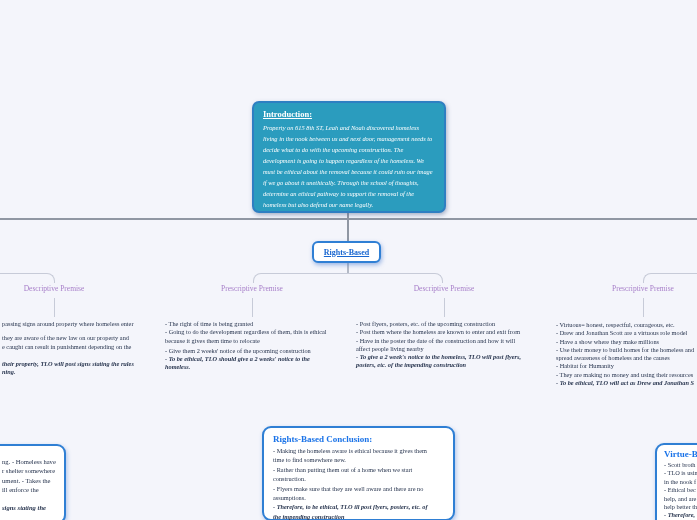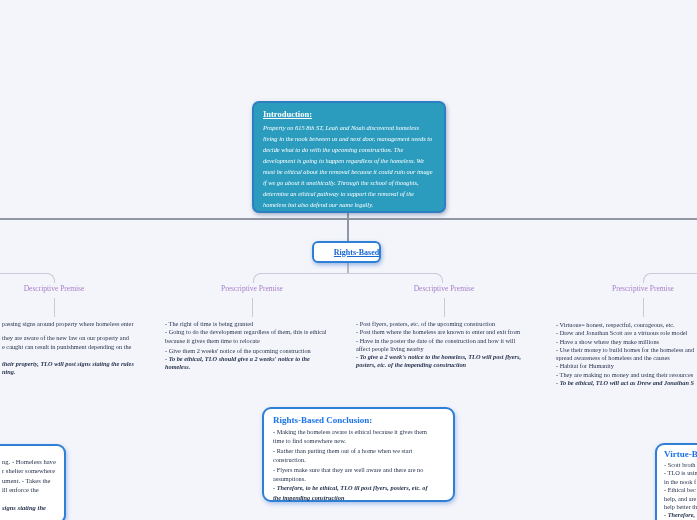--- a/index.html
+++ b/index.html
@@ -59,21 +59,21 @@
     left: 312px; top: 221px; width: 69px; height: 22px;
     box-sizing: border-box;
     background: #ffffff;
     border: 2px solid #2f7fd4;
     border-radius: 6px;
     box-shadow: 1px 2px 4px rgba(80,130,210,0.55);
     display: flex; align-items: center; justify-content: center;
   }
   .root-label {
     font-size: 8px; font-weight: bold; text-decoration: underline;
-    color: #1866d0; white-space: nowrap; padding-left: 20px;
+    color: #1866d0; white-space: nowrap;
   }
 
   .premise-label {
     top: 264px; width: 130px; text-align: center;
     font-size: 7.5px; color: #a77fc9; white-space: nowrap;
   }
 
   .tblock { font-size: 6.3px; line-height: 8.3px; color: #27344e; }
   .tblock .tline { white-space: nowrap; }
   .tline.emph { font-weight: bold; font-style: italic; }
@@ -85,21 +85,21 @@
     border: 2px solid #2f7fd4;
     border-radius: 9px;
     box-shadow: 1px 2px 4px rgba(80,130,210,0.45);
   }
   .conc-title {
     font-size: 9px; font-weight: bold; color: #1a73e8; white-space: nowrap;
   }
   .conc-lines { font-size: 6.3px; color: #27344e; }
   .conc-lines .tline { white-space: nowrap; }
 
-  #conc-center { left: 262px; top: 387px; width: 193px; height: 95px; padding: 6px 9px; }
+  #conc-center { left: 262px; top: 406px; width: 193px; height: 95px; padding: 6px 9px; }
   #conc-center .conc-lines { line-height: 9.4px; margin-top: 2px; }
 
   #conc-left { left: -132px; top: 424px; width: 198px; height: 80px; }
   #conc-left-lines { left: 2px; top: 437px; line-height: 9.3px; font-size: 6.6px; }
 
   #conc-right { left: 655px; top: 423px; width: 160px; height: 85px; padding: 4px 7px; }
   #conc-right .conc-lines { line-height: 8.4px; margin-top: 2px; }
 
   
   .dash-stem {

